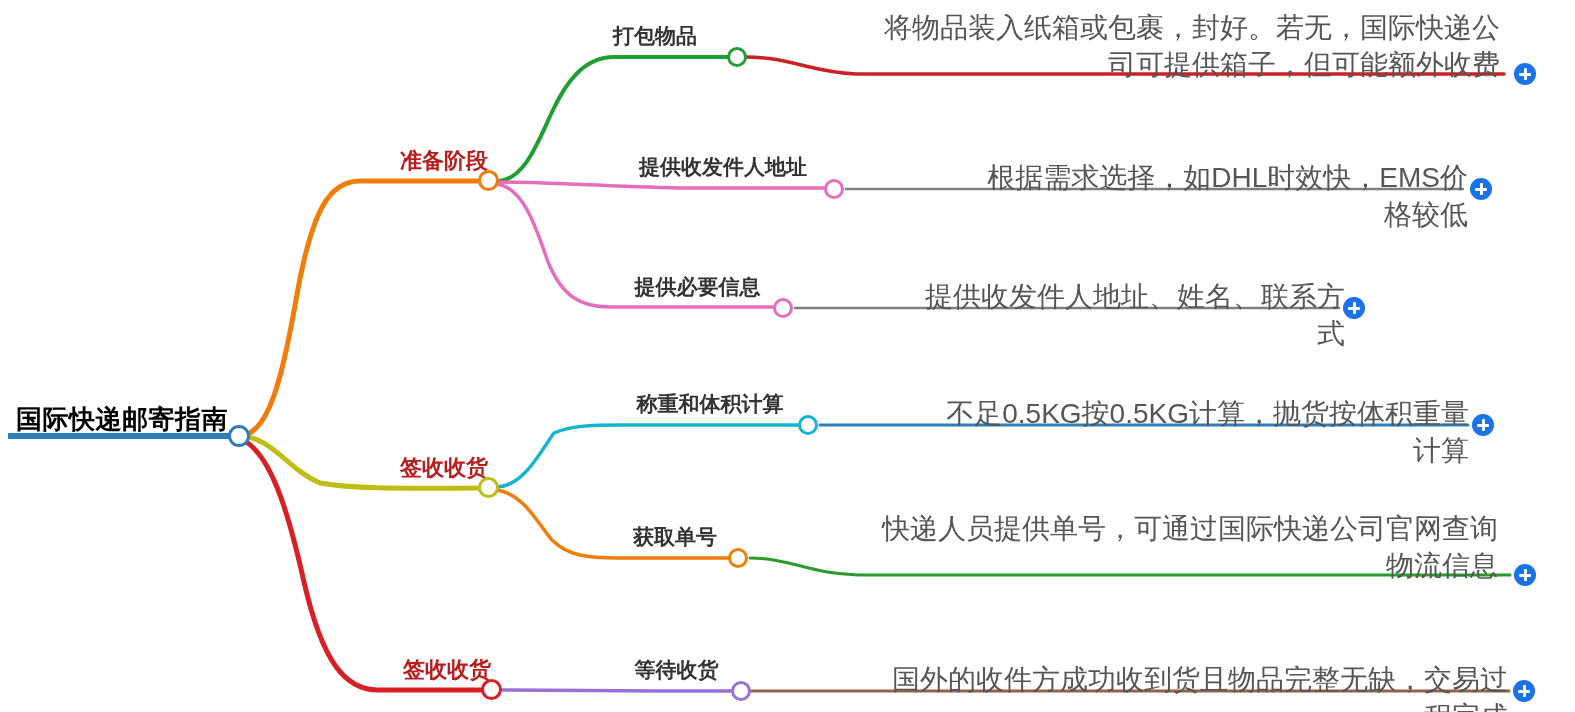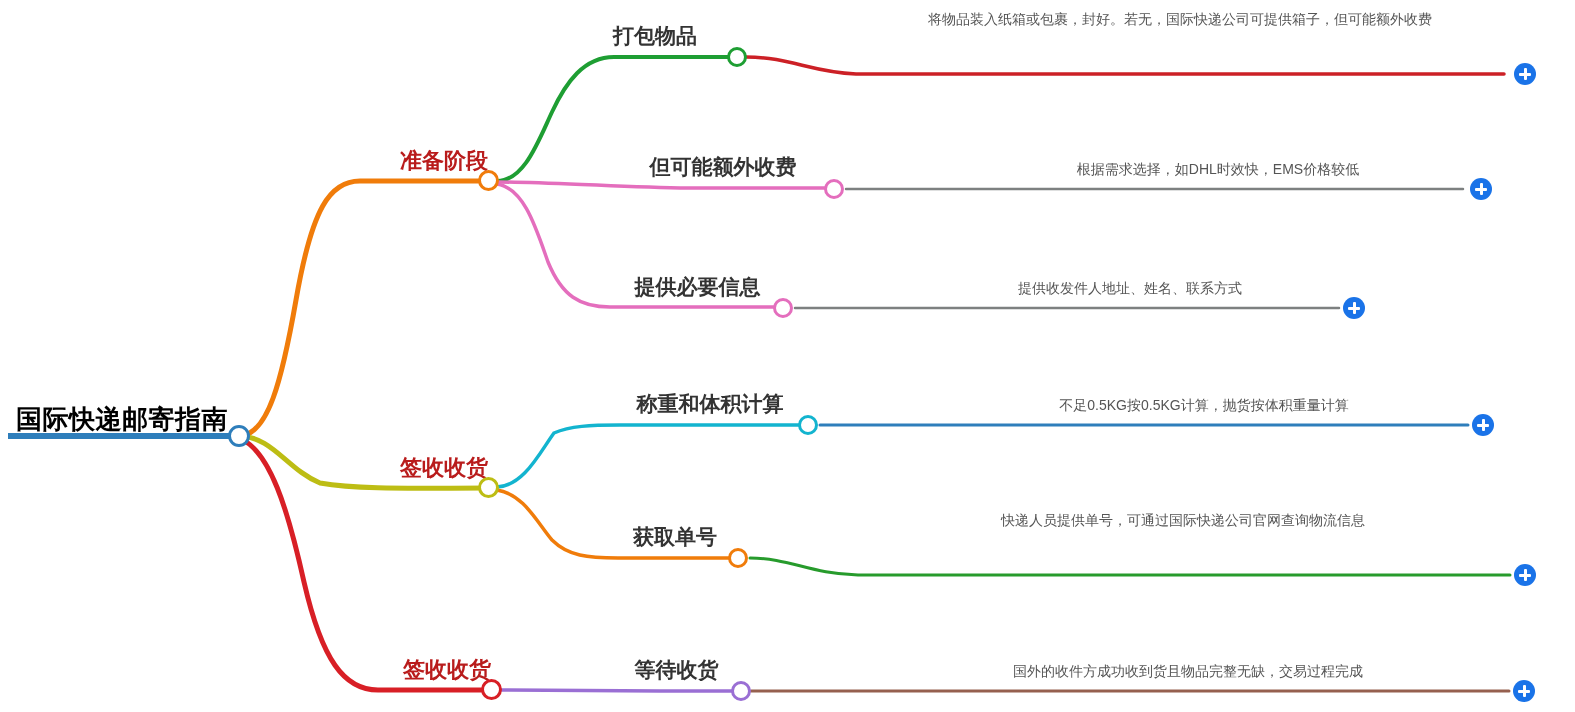--- a/index.html
+++ b/index.html
@@ -64,26 +64,26 @@
     color: #333333;
     padding-bottom: 3px;
     text-align: center;
   }
 
   
   .b3 {
     white-space: normal;
   }
   .b3 .label {
-    font-size: 14px;
+    font-size: 28px;
     font-weight: normal;
     color: #555555;
     line-height: 1.32;
     padding-bottom: 2px;
-    text-align: center;
+    text-align: right;
   }
 
   
   .dot {
     position: absolute;
     border-radius: 50%;
     background: #ffffff;
     border-width: 3px;
     border-style: solid;
     box-sizing: border-box;
@@ -155,21 +155,21 @@
     <span class="label">签收收货</span>
   </div>
   <div class="dot" style="left:481px; top:679px; width:21px; height:21px; border-color:#d81f26;"></div>
 
   <div class="node b2" style="left:580px; top:24px; width:150px;">
     <span class="label">打包物品</span>
   </div>
   <div class="dot" style="left:727px; top:47px; width:20px; height:20px; border-color:#1e9e33;"></div>
 
   <div class="node b2" style="left:620px; top:155px; width:206px;">
-    <span class="label">但可能额外收费</span>
+    <span class="label">提供收发件人地址</span>
   </div>
   <div class="dot" style="left:824px; top:179px; width:20px; height:20px; border-color:#e46ebd;"></div>
 
   <div class="node b2" style="left:620px; top:275px; width:155px;">
     <span class="label">提供必要信息</span>
   </div>
   <div class="dot" style="left:773px; top:298px; width:20px; height:20px; border-color:#e46ebd;"></div>
 
   <div class="node b2" style="left:620px; top:392px; width:180px;">
     <span class="label">称重和体积计算</span>

